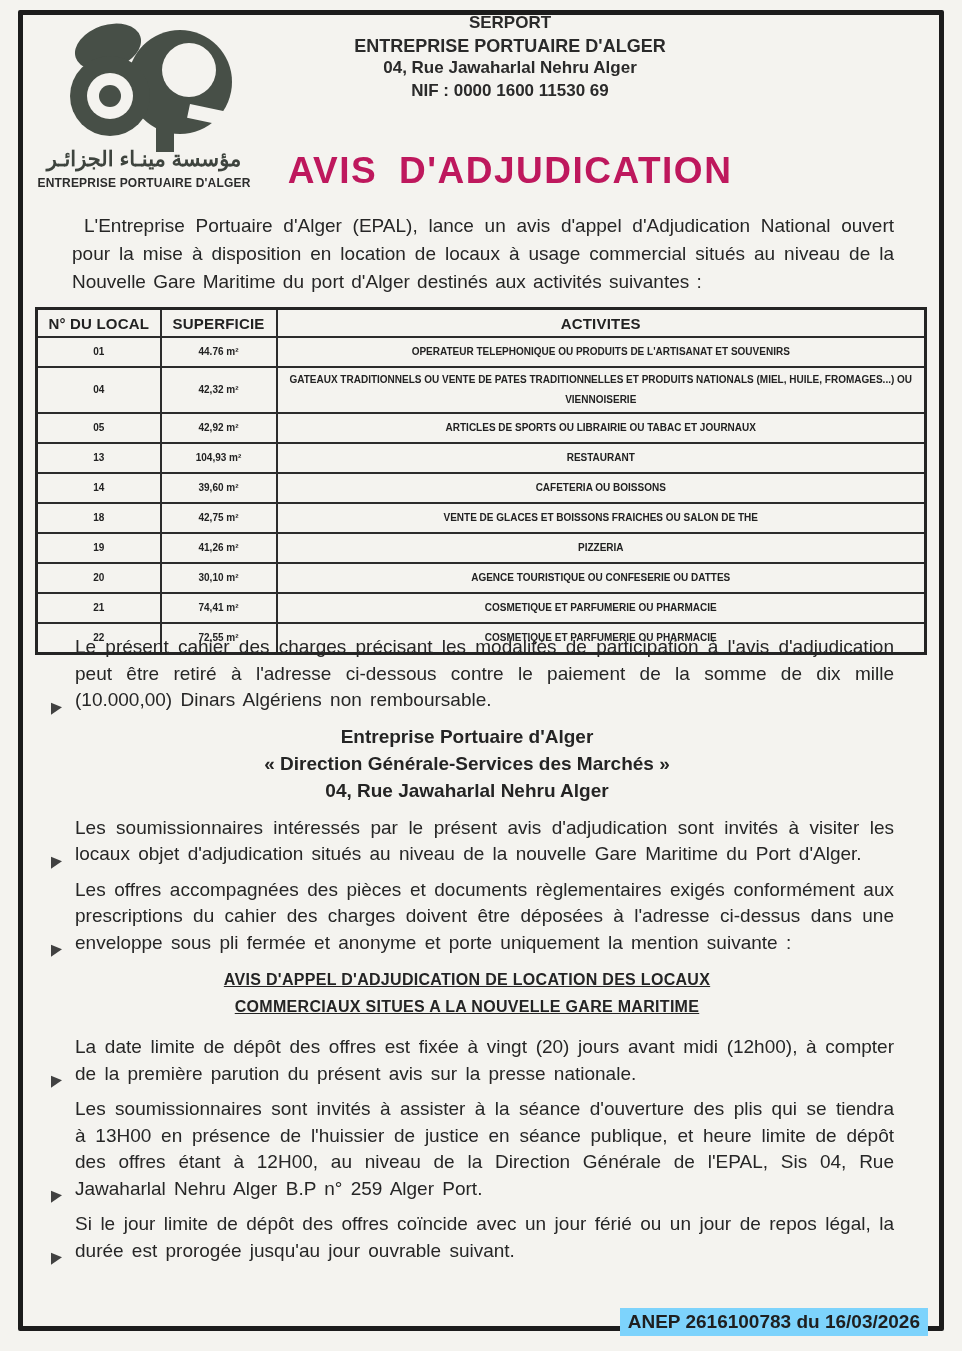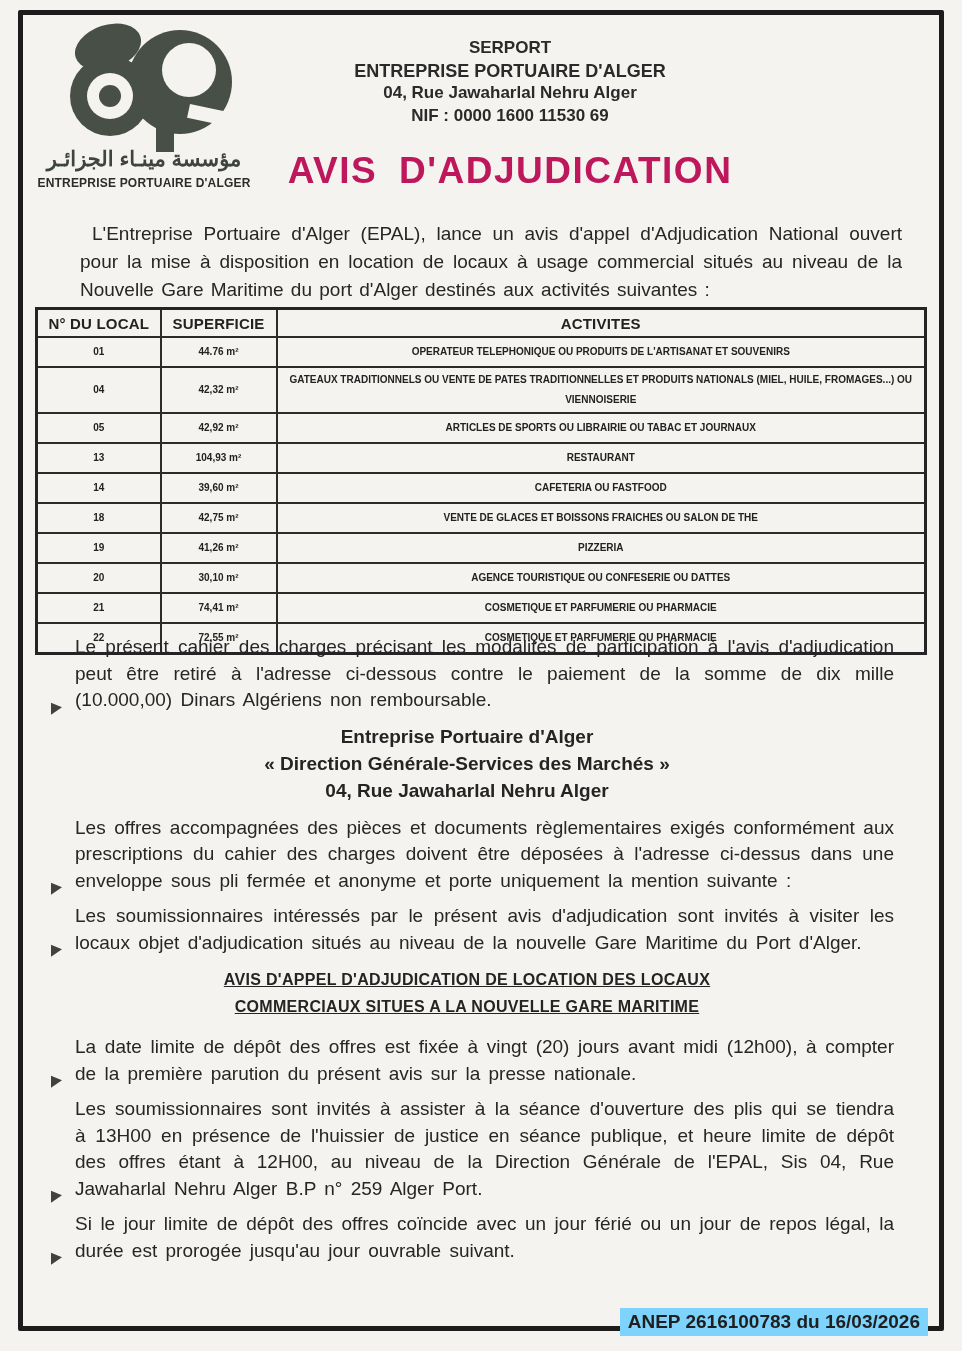--- a/index.html
+++ b/index.html
@@ -23,34 +23,34 @@
   .logo-svg{position:absolute;left:52px;top:20px;}
   .logo-arabic{
     position:absolute;left:26px;top:146px;width:236px;text-align:center;
     font-weight:bold;font-size:21px;color:#3e443e;direction:rtl;line-height:26px;
   }
   .logo-latin{
     position:absolute;left:24px;top:176px;width:240px;text-align:center;
     font-weight:bold;font-size:12px;letter-spacing:.2px;color:#2c2c2c;white-space:nowrap;
   }
   .org-block{
-    position:absolute;left:250px;top:37px;width:520px;text-align:center;
+    position:absolute;left:250px;top:12px;width:520px;text-align:center;
     font-weight:bold;color:#2a2a2a;line-height:22.5px;font-size:17px;
   }
   .org-block .big{font-size:18px;}
   .doc-title{
     position:absolute;left:255px;top:150px;width:510px;text-align:center;
     font-weight:bold;font-size:37px;letter-spacing:1.5px;word-spacing:10px;
     color:#be185d;margin:0;
   }
   
   .intro{
     position:absolute;left:72px;top:212px;width:822px;
     font-size:19px;line-height:28px;text-align:justify;text-indent:12px;
-    word-spacing:2px;margin:8px;color:#262626;
+    word-spacing:2px;margin:0;color:#262626;
   }
   
   table.locals{
     position:absolute;left:35px;top:307px;width:892px;
     border-collapse:collapse;table-layout:fixed;border-radius:22px;
   }
   table.locals th, table.locals td{
     border:2px solid #2b2b2b;text-align:center;vertical-align:middle;
     padding:2px 4px;color:#222;
   }
@@ -153,21 +153,21 @@
           <td>ARTICLES DE SPORTS OU LIBRAIRIE OU TABAC ET JOURNAUX</td>
         </tr>
         <tr>
           <td>13</td>
           <td>104,93 m²</td>
           <td>RESTAURANT</td>
         </tr>
         <tr>
           <td>14</td>
           <td>39,60 m²</td>
-          <td>CAFETERIA OU FASTFOOD</td>
+          <td>CAFETERIA OU BOISSONS</td>
         </tr>
         <tr>
           <td>18</td>
           <td>42,75 m²</td>
           <td>VENTE DE GLACES ET BOISSONS FRAICHES OU SALON DE THE</td>
         </tr>
         <tr>
           <td>19</td>
           <td>41,26 m²</td>
           <td>PIZZERIA</td>
@@ -195,25 +195,25 @@
         <span class="arrow"></span>
         <p>Le présent cahier des charges précisant les modalités de participation à l'avis d'adjudication peut être retiré à l'adresse ci-dessous contre le paiement de la somme de dix mille (10.000,00) Dinars Algériens non remboursable.</p>
       </div>
       <div class="centerblock">
         <div>Entreprise Portuaire d'Alger</div>
         <div>« Direction Générale-Services des Marchés »</div>
         <div>04, Rue Jawaharlal Nehru Alger</div>
       </div>
       <div class="bullet">
         <span class="arrow"></span>
+        <p>Les soumissionnaires intéressés par le présent avis d'adjudication sont invités à visiter les locaux objet d'adjudication situés au niveau de la nouvelle Gare Maritime du Port d'Alger.</p>
+      </div>
+      <div class="bullet">
+        <span class="arrow"></span>
         <p>Les offres accompagnées des pièces et documents règlementaires exigés conformément aux prescriptions du cahier des charges doivent être déposées à l'adresse ci-dessus dans une enveloppe sous pli fermée et anonyme et porte uniquement la mention suivante :</p>
-      </div>
-      <div class="bullet">
-        <span class="arrow"></span>
-        <p>Les soumissionnaires intéressés par le présent avis d'adjudication sont invités à visiter les locaux objet d'adjudication situés au niveau de la nouvelle Gare Maritime du Port d'Alger.</p>
       </div>
       <div class="centerblock mention">
         <div>AVIS D'APPEL D'ADJUDICATION DE LOCATION DES LOCAUX</div>
         <div>COMMERCIAUX SITUES A LA NOUVELLE GARE MARITIME</div>
       </div>
       <div class="bullet">
         <span class="arrow"></span>
         <p>La date limite de dépôt des offres est fixée à vingt (20) jours avant midi (12h00), à compter de la première parution du présent avis sur la presse nationale.</p>
       </div>
       <div class="bullet">

